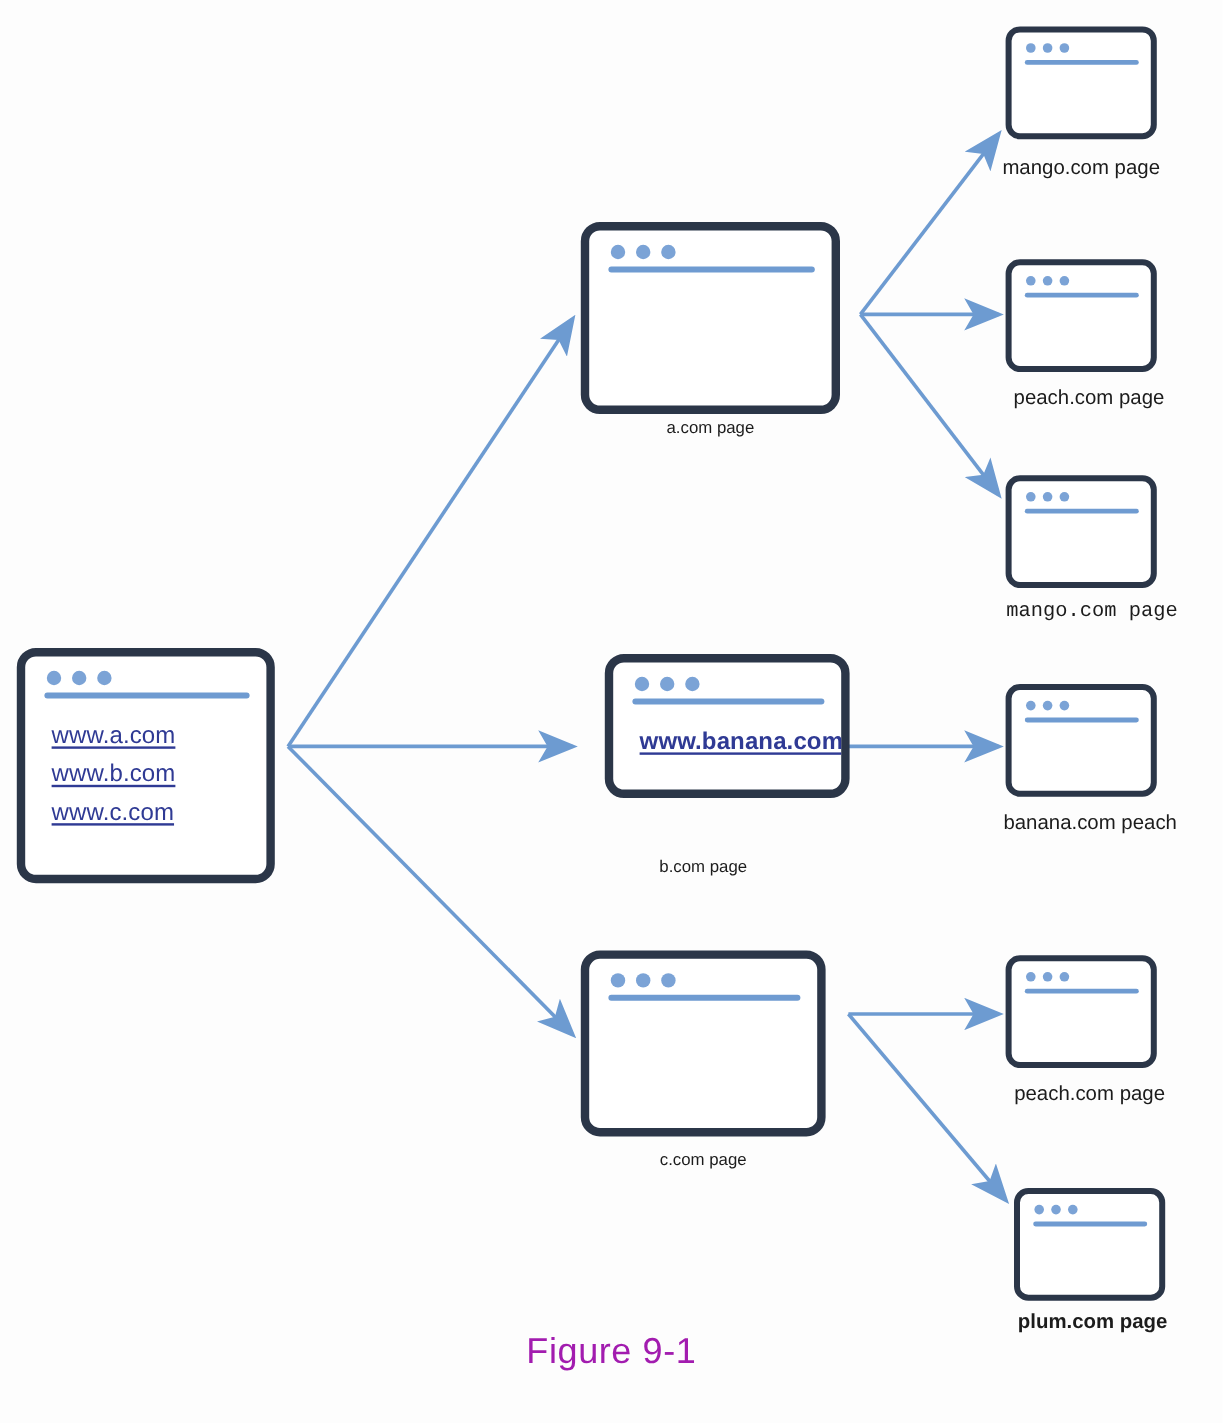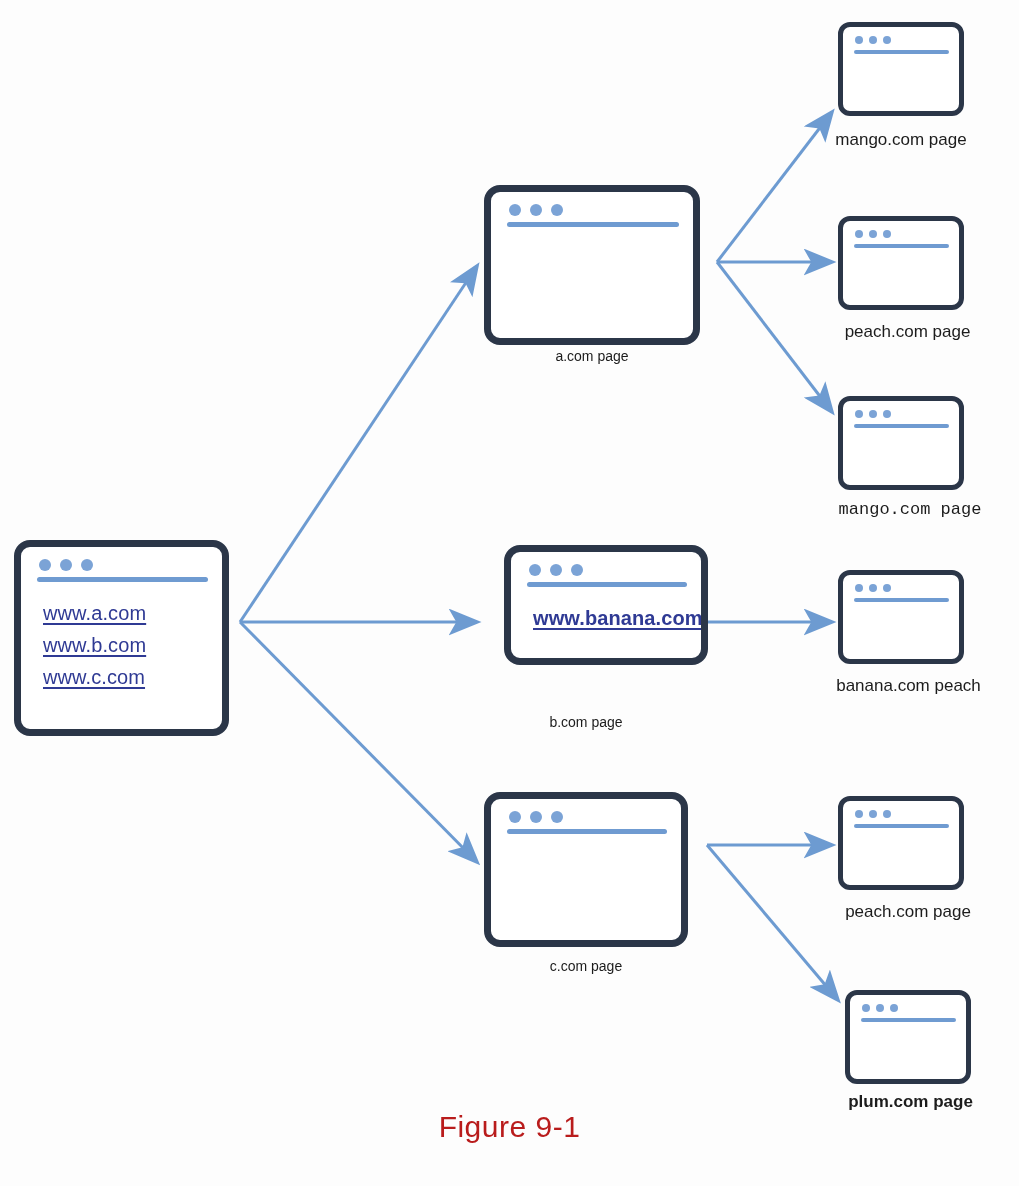--- a/index.html
+++ b/index.html
@@ -102,21 +102,21 @@
     font-size: 17px;
   }
   
   #figure-label {
     position: absolute;
     left: 0;
     right: 0;
     top: 1110px;
     text-align: center;
     font-size: 30px;
-    color: #b91c1c;
+    color: #a21caf;
     letter-spacing: 0.5px;
   }
   
   #arrows {
     position: absolute;
     left: 0;
     top: 0;
     width: 1019px;
     height: 1186px;
     pointer-events: none;

